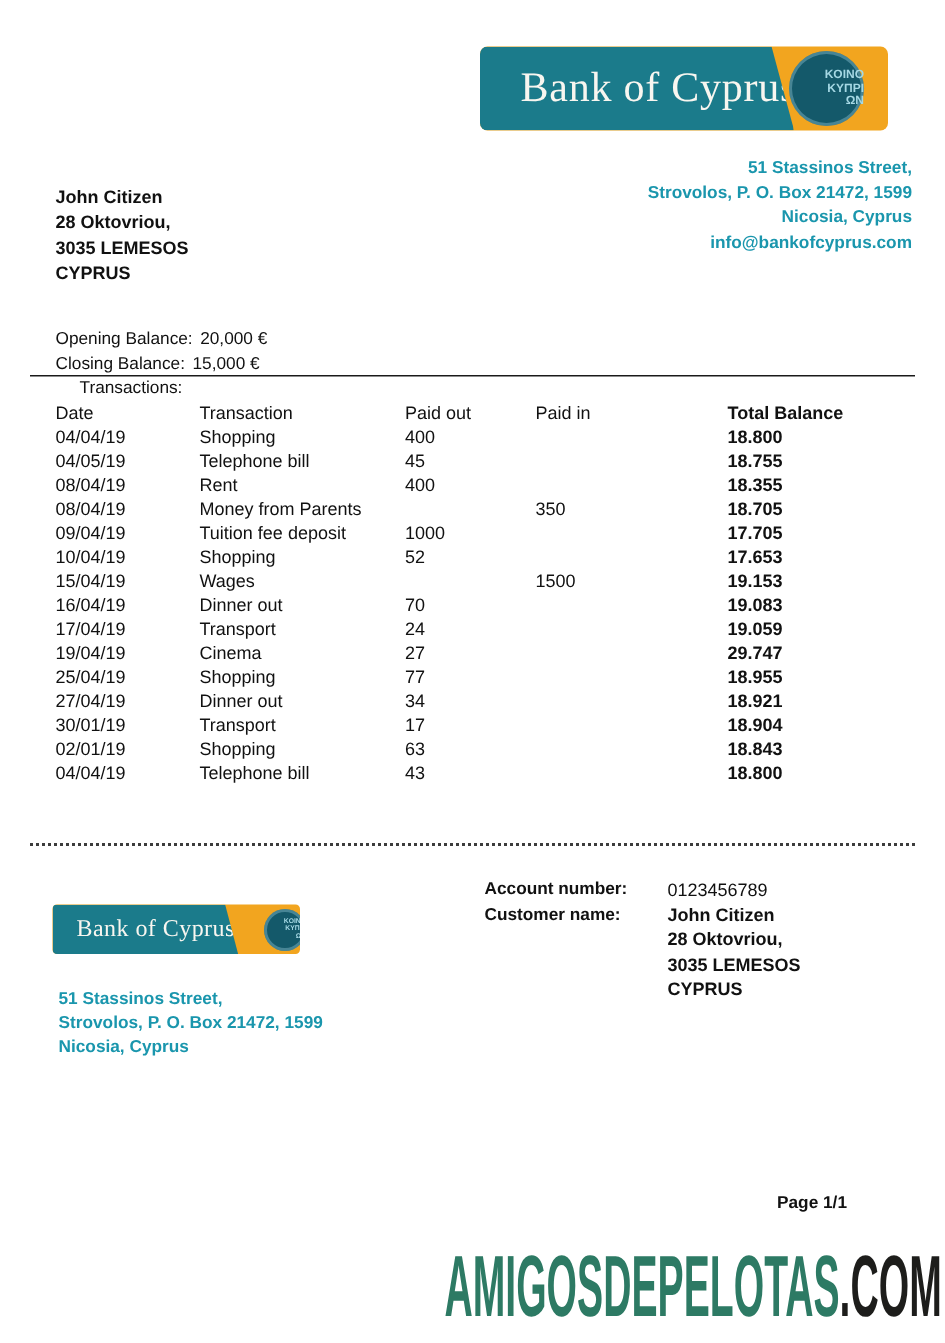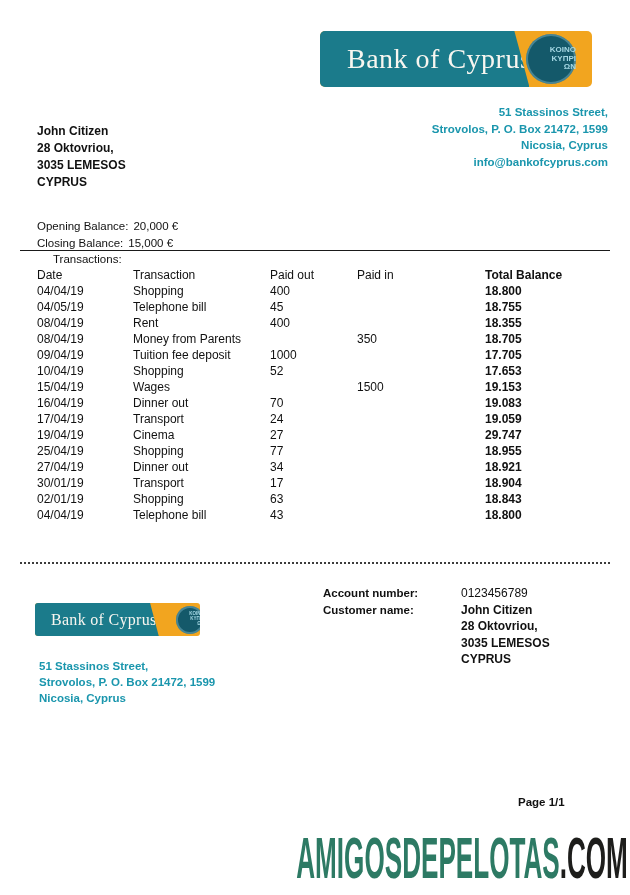--- a/index.html
+++ b/index.html
@@ -45,21 +45,21 @@
     grid-template-columns:96px 137px 87px 128px 125px;grid-auto-rows:16px;
     font-size:12px;line-height:16px;color:#111;}
   .tx-table .head{font-weight:normal;}
   .tx-table .head.balance,.tx-table .cell.balance{font-weight:bold;}
 
   
   .rule-dotted{position:absolute;left:20px;right:20px;top:562px;border-top:2px dotted #3c3c3c;}
   .footer-address{position:absolute;left:39px;top:658px;color:var(--addr);font-weight:bold;
     font-size:11.5px;line-height:16px;}
   .account-labels{position:absolute;left:323px;top:585px;font-weight:bold;font-size:11.5px;line-height:17px;color:#111;}
-  .account-values{position:absolute;left:461px;top:585px;font-size:12px;line-height:16.5px;color:#111;}
+  .account-values{position:absolute;left:445px;top:585px;font-size:12px;line-height:16.5px;color:#111;}
   .account-values .num{font-weight:normal;}
   .account-values .cust{font-weight:bold;}
   .page-label{position:absolute;left:518px;top:796px;font-size:11.5px;font-weight:600;color:#111;}
 
   
   .watermark{position:absolute;right:2px;bottom:8px;font-size:58px;font-weight:bold;
     line-height:1;white-space:nowrap;transform:scaleX(.45);transform-origin:100% 100%;
     letter-spacing:0;}
   .watermark .wm-main{color:var(--wm-green);}
   .watermark .wm-suffix{color:var(--wm-dark);}

